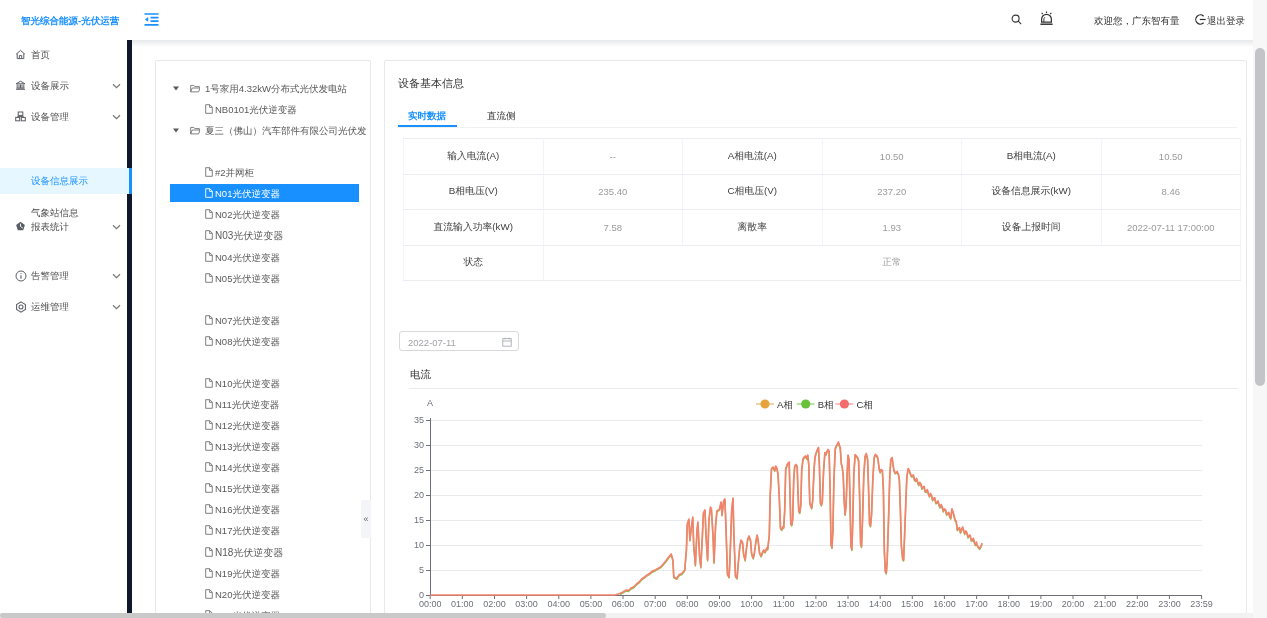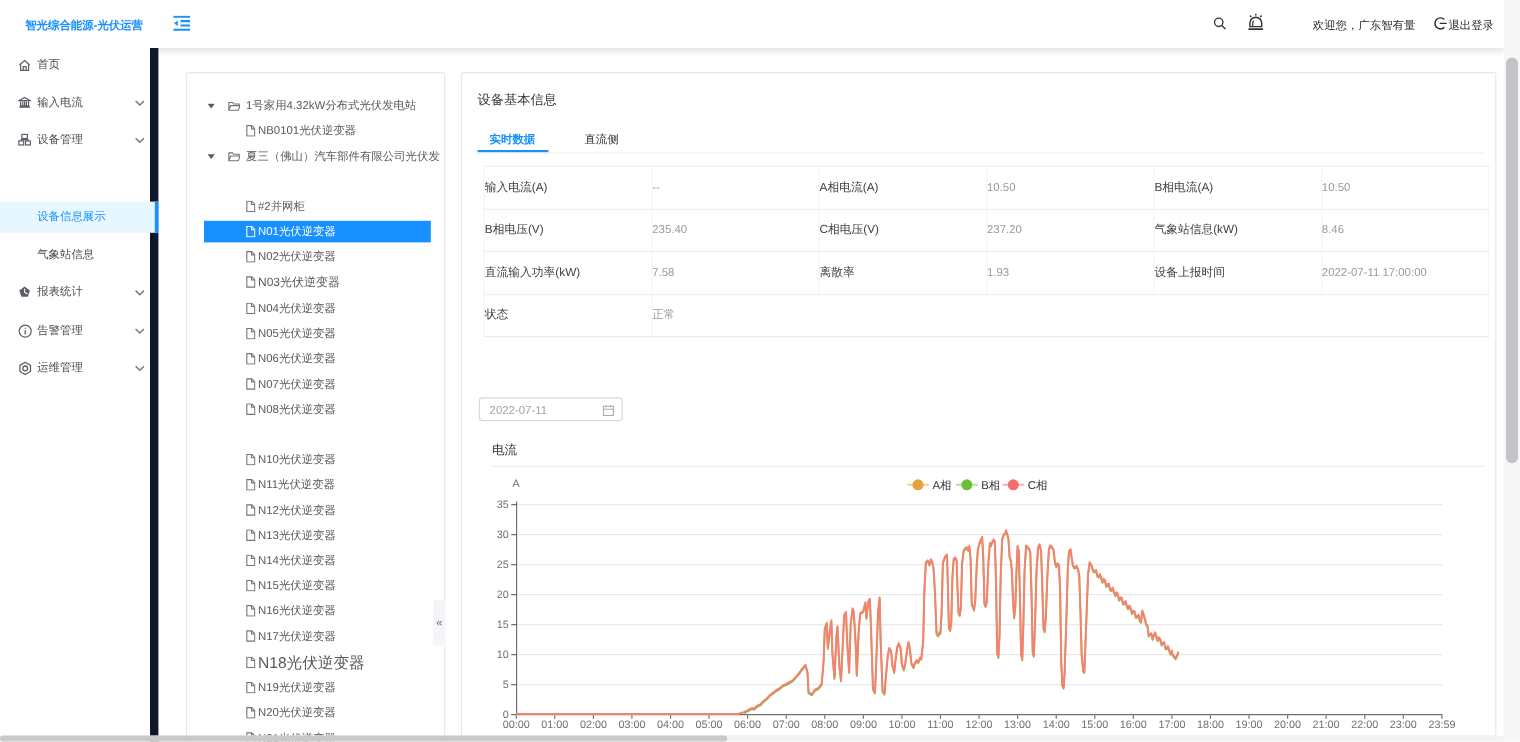--- a/index.html
+++ b/index.html
@@ -1,25 +1,25 @@
 <!DOCTYPE html>
 <html><head><meta charset="utf-8"><title>智光综合能源</title>
 <style>
 *{margin:0;padding:0;box-sizing:border-box}
 html,body{width:1267px;height:618px;overflow:hidden;background:#fff;
  font-family:"Liberation Sans",sans-serif;-webkit-font-smoothing:antialiased}
 .abs{position:absolute}
 svg{display:block}
 #hdr{position:absolute;left:0;top:0;width:1267px;height:40px;background:#fff}
 #hdrshadow{position:absolute;left:0;top:40px;width:1253px;height:7px;background:linear-gradient(#e6e8ea,rgba(250,250,250,0))}
-#side{position:absolute;left:0;top:40px;width:132px;height:578px;background:#fff;border-right:7px solid #0f172a}
+#side{position:absolute;left:0;top:40px;width:132px;height:578px;background:#fff;border-right:5px solid #0f172a}
 #treecard{position:absolute;left:155px;top:60px;width:216px;height:570px;background:#fff;border:1px solid #e8e8e8;border-radius:2px;overflow:hidden}
 #maincard{position:absolute;left:384px;top:60px;width:863px;height:554px;background:#fff;border:1px solid #e8e8e8;border-radius:2px}
 table.info{border-collapse:collapse;position:absolute;left:18px;top:77px;width:838px;table-layout:fixed}
-table.info td{border-top:1px solid #ebedf2;border-bottom:1px solid #ebedf2;border-left:1px solid #f3f4f8;border-right:1px solid #f3f4f8;height:35.5px;vertical-align:middle}
+table.info td{border-top:1px solid #ebedf2;border-bottom:1px solid #ebedf2;border-left:1px solid #f3f4f8;border-right:1px solid #f3f4f8;height:35.5px;text-align:center;vertical-align:middle}
 td.lb{font-size:9.8px;color:#404040}
 td.vl{font-size:9.5px;color:#9a9a9a}
 .tabu{position:absolute;left:13px;top:64px;width:59px;height:2px;background:#1890ff}
 </style></head>
 <body>
 <div id="hdr">
   <span class="abs" style="left:21px;top:15px;font-size:9.5px;font-weight:bold;color:#1890ff">智光综合能源-光伏运营</span>
   <span class="abs" style="left:144px;top:13px">
       <svg width="15" height="13" viewBox="0 0 15 13">
         <path d="M0.5 1 H14.5 M6.5 4.6 H14.5 M6.5 8.2 H14.5 M0.5 11.8 H14.5" stroke="#1890ff" stroke-width="1.7"></path>
@@ -58,21 +58,21 @@
         </svg>
       </span>
       <span style="position:absolute;left:31px;top:0;line-height:30px;font-size:9.5px;color:#4c4c4c">首页</span>
     </div>
     <div style="position:absolute;left:0;top:31px;width:132px;height:30px">
       <span style="position:absolute;left:15px;top:9px">
         <svg width="11" height="11" viewBox="0 0 11 11">
           <path d="M1 3.8 L5.5 1.2 L10 3.8 H1 Z M2.2 4.5 V8 M4 4.5 V8 M5.5 4.5 V8 M7 4.5 V8 M8.8 4.5 V8 M1 9.3 H10 M1.6 8.2 H9.4" fill="none" stroke="#5a5e66" stroke-width="1"></path>
         </svg>
       </span>
-      <span style="position:absolute;left:31px;top:0;line-height:30px;font-size:9.5px;color:#4c4c4c">输入电流</span>
+      <span style="position:absolute;left:31px;top:0;line-height:30px;font-size:9.5px;color:#4c4c4c">设备展示</span>
       <span style="position:absolute;left:112px;top:12px">
         <svg width="9" height="6" viewBox="0 0 9 6">
           <path d="M1 1.2 L4.5 4.6 L8 1.2" fill="none" stroke="#777" stroke-width="1.2"></path>
         </svg>
       </span>
     </div>
     <div style="position:absolute;left:0;top:62px;width:132px;height:30px">
       <span style="position:absolute;left:15px;top:9px">
         <svg width="11" height="11" viewBox="0 0 11 11">
           <rect x="3.2" y="1" width="4.6" height="3.4" fill="none" stroke="#5a5e66"></rect>
@@ -84,21 +84,21 @@
       <span style="position:absolute;left:31px;top:0;line-height:30px;font-size:9.5px;color:#4c4c4c">设备管理</span>
       <span style="position:absolute;left:112px;top:12px">
         <svg width="9" height="6" viewBox="0 0 9 6">
           <path d="M1 1.2 L4.5 4.6 L8 1.2" fill="none" stroke="#777" stroke-width="1.2"></path>
         </svg>
       </span>
     </div>
     <div style="position:absolute;left:0;top:128px;width:132px;height:26px;background:#e6f7ff;border-right:3px solid #1890ff"></div>
     <div style="position:absolute;left:31px;top:128px;line-height:26px;font-size:9.5px;color:#1890ff">设备信息展示</div>
     <div style="position:absolute;left:31px;top:160px;line-height:26px;font-size:9.5px;color:#4c4c4c">气象站信息</div>
-    <div style="position:absolute;left:0;top:189px;width:132px;height:30px">
+    <div style="position:absolute;left:0;top:172px;width:132px;height:30px">
       <span style="position:absolute;left:15px;top:9px">
         <svg width="11" height="11" viewBox="0 0 11 11">
           <path d="M5.5 0.8 L9.9 4 L8.2 9.2 H2.8 L1.1 4 Z" fill="#5a5e66"></path>
           <path d="M5.5 2.6 V5.5 L7.8 7" fill="none" stroke="#fff" stroke-width="0.9"></path>
         </svg>
       </span>
       <span style="position:absolute;left:31px;top:0;line-height:30px;font-size:9.5px;color:#4c4c4c">报表统计</span>
       <span style="position:absolute;left:112px;top:12px">
         <svg width="9" height="6" viewBox="0 0 9 6">
           <path d="M1 1.2 L4.5 4.6 L8 1.2" fill="none" stroke="#777" stroke-width="1.2"></path>
@@ -218,29 +218,20 @@
     </div>
     <div style="position:absolute;left:0;top:206.63px;height:21px;width:216px">
       <span style="position:absolute;left:48.5px;top:5px">
         <svg width="8" height="10" viewBox="0 0 8 10">
           <path d="M0.7 9.3 V0.7 H4.8 L7.3 3.2 V9.3 Z" fill="none" stroke="#737373" stroke-width="0.9"></path>
           <path d="M4.6 0.9 V3.4 H7.1" fill="none" stroke="#737373" stroke-width="0.9"></path>
         </svg>
       </span>
       <span style="position:absolute;left:59px;top:0;line-height:21px;font-size:9.5px;color:#595959;white-space:nowrap">N05光伏逆变器</span>
     </div>
-    <div style="position:absolute;left:0;top:227.7px;height:21px;width:216px">
-      <span style="position:absolute;left:48.5px;top:5px">
-        <svg width="8" height="10" viewBox="0 0 8 10">
-          <path d="M0.7 9.3 V0.7 H4.8 L7.3 3.2 V9.3 Z" fill="none" stroke="#737373" stroke-width="0.9"></path>
-          <path d="M4.6 0.9 V3.4 H7.1" fill="none" stroke="#737373" stroke-width="0.9"></path>
-        </svg>
-      </span>
-      <span style="position:absolute;left:59px;top:0;line-height:21px;font-size:9.5px;color:#595959;white-space:nowrap">N06光伏逆变器</span>
-    </div>
     <div style="position:absolute;left:0;top:248.76999999999998px;height:21px;width:216px">
       <span style="position:absolute;left:48.5px;top:5px">
         <svg width="8" height="10" viewBox="0 0 8 10">
           <path d="M0.7 9.3 V0.7 H4.8 L7.3 3.2 V9.3 Z" fill="none" stroke="#737373" stroke-width="0.9"></path>
           <path d="M4.6 0.9 V3.4 H7.1" fill="none" stroke="#737373" stroke-width="0.9"></path>
         </svg>
       </span>
       <span style="position:absolute;left:59px;top:0;line-height:21px;font-size:9.5px;color:#595959;white-space:nowrap">N07光伏逆变器</span>
     </div>
     <div style="position:absolute;left:0;top:269.84000000000003px;height:21px;width:216px">
@@ -324,21 +315,21 @@
       </span>
       <span style="position:absolute;left:59px;top:0;line-height:21px;font-size:9.5px;color:#595959;white-space:nowrap">N17光伏逆变器</span>
     </div>
     <div style="position:absolute;left:0;top:480.54px;height:21px;width:216px">
       <span style="position:absolute;left:48.5px;top:5px">
         <svg width="8" height="10" viewBox="0 0 8 10">
           <path d="M0.7 9.3 V0.7 H4.8 L7.3 3.2 V9.3 Z" fill="none" stroke="#737373" stroke-width="0.9"></path>
           <path d="M4.6 0.9 V3.4 H7.1" fill="none" stroke="#737373" stroke-width="0.9"></path>
         </svg>
       </span>
-      <span style="position:absolute;left:59px;top:0;line-height:21px;font-size:13px;color:#595959;white-space:nowrap">N18光伏逆变器</span>
+      <span style="position:absolute;left:59px;top:0;line-height:21px;font-size:10px;color:#595959;white-space:nowrap">N18光伏逆变器</span>
     </div>
     <div style="position:absolute;left:0;top:501.61px;height:21px;width:216px">
       <span style="position:absolute;left:48.5px;top:5px">
         <svg width="8" height="10" viewBox="0 0 8 10">
           <path d="M0.7 9.3 V0.7 H4.8 L7.3 3.2 V9.3 Z" fill="none" stroke="#737373" stroke-width="0.9"></path>
           <path d="M4.6 0.9 V3.4 H7.1" fill="none" stroke="#737373" stroke-width="0.9"></path>
         </svg>
       </span>
       <span style="position:absolute;left:59px;top:0;line-height:21px;font-size:9.5px;color:#595959;white-space:nowrap">N19光伏逆变器</span>
     </div>
@@ -376,21 +367,21 @@
           <td class="lb">A相电流(A)</td>
           <td class="vl">10.50</td>
           <td class="lb">B相电流(A)</td>
           <td class="vl">10.50</td>
         </tr>
         <tr>
           <td class="lb">B相电压(V)</td>
           <td class="vl">235.40</td>
           <td class="lb">C相电压(V)</td>
           <td class="vl">237.20</td>
-          <td class="lb">气象站信息(kW)</td>
+          <td class="lb">设备信息展示(kW)</td>
           <td class="vl">8.46</td>
         </tr>
         <tr>
           <td class="lb">直流输入功率(kW)</td>
           <td class="vl">7.58</td>
           <td class="lb">离散率</td>
           <td class="vl">1.93</td>
           <td class="lb">设备上报时间</td>
           <td class="vl">2022-07-11 17:00:00</td>
         </tr>

